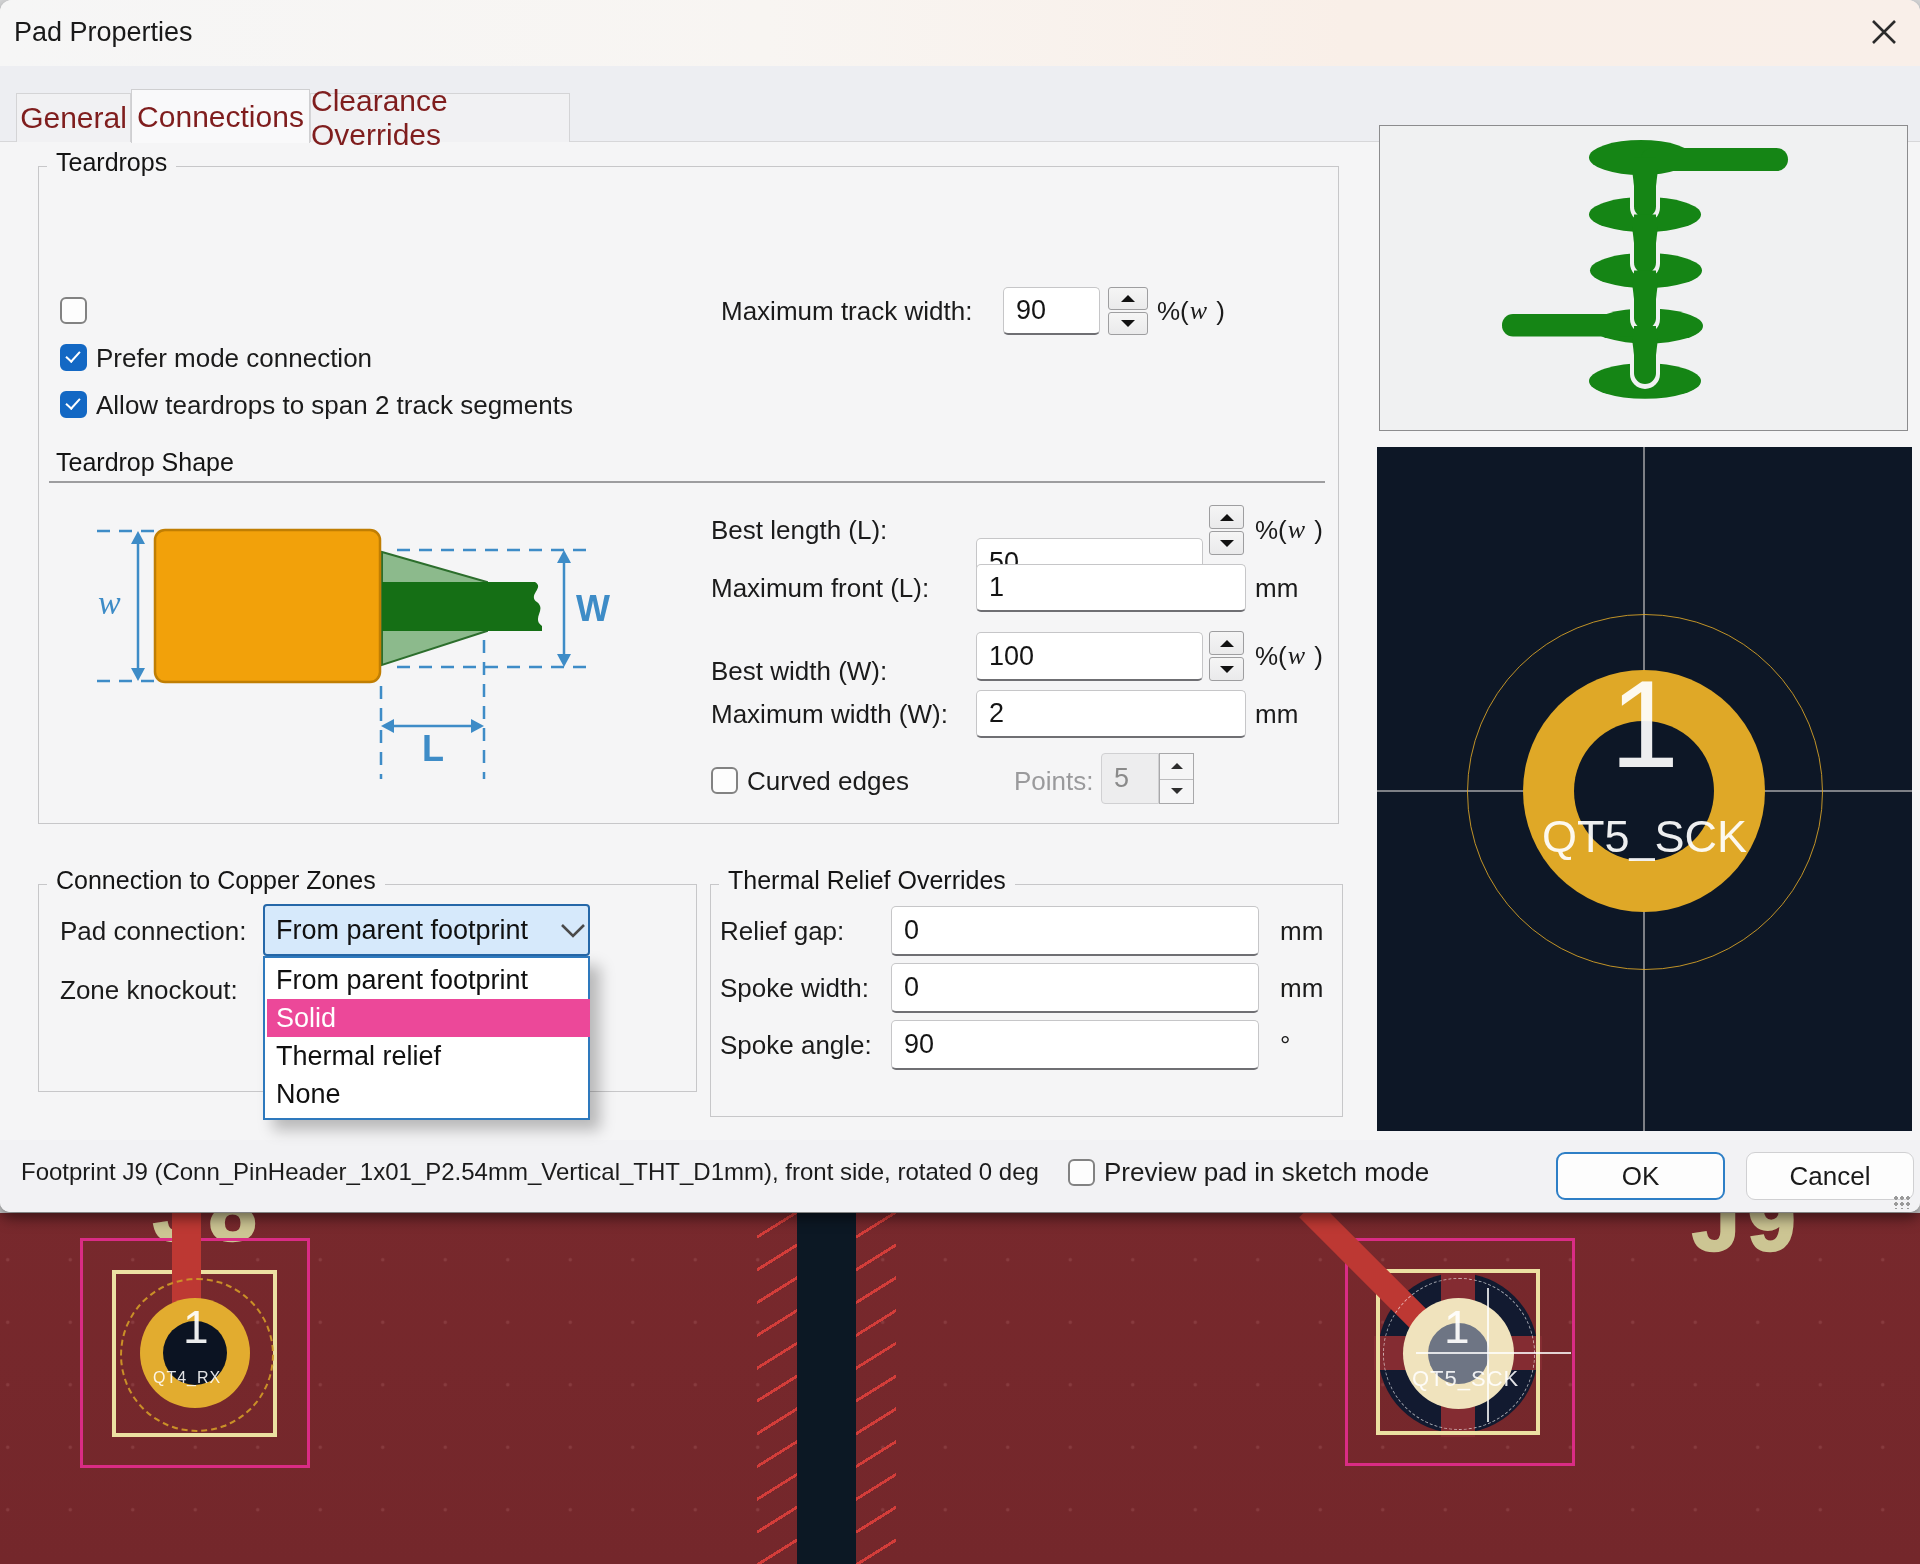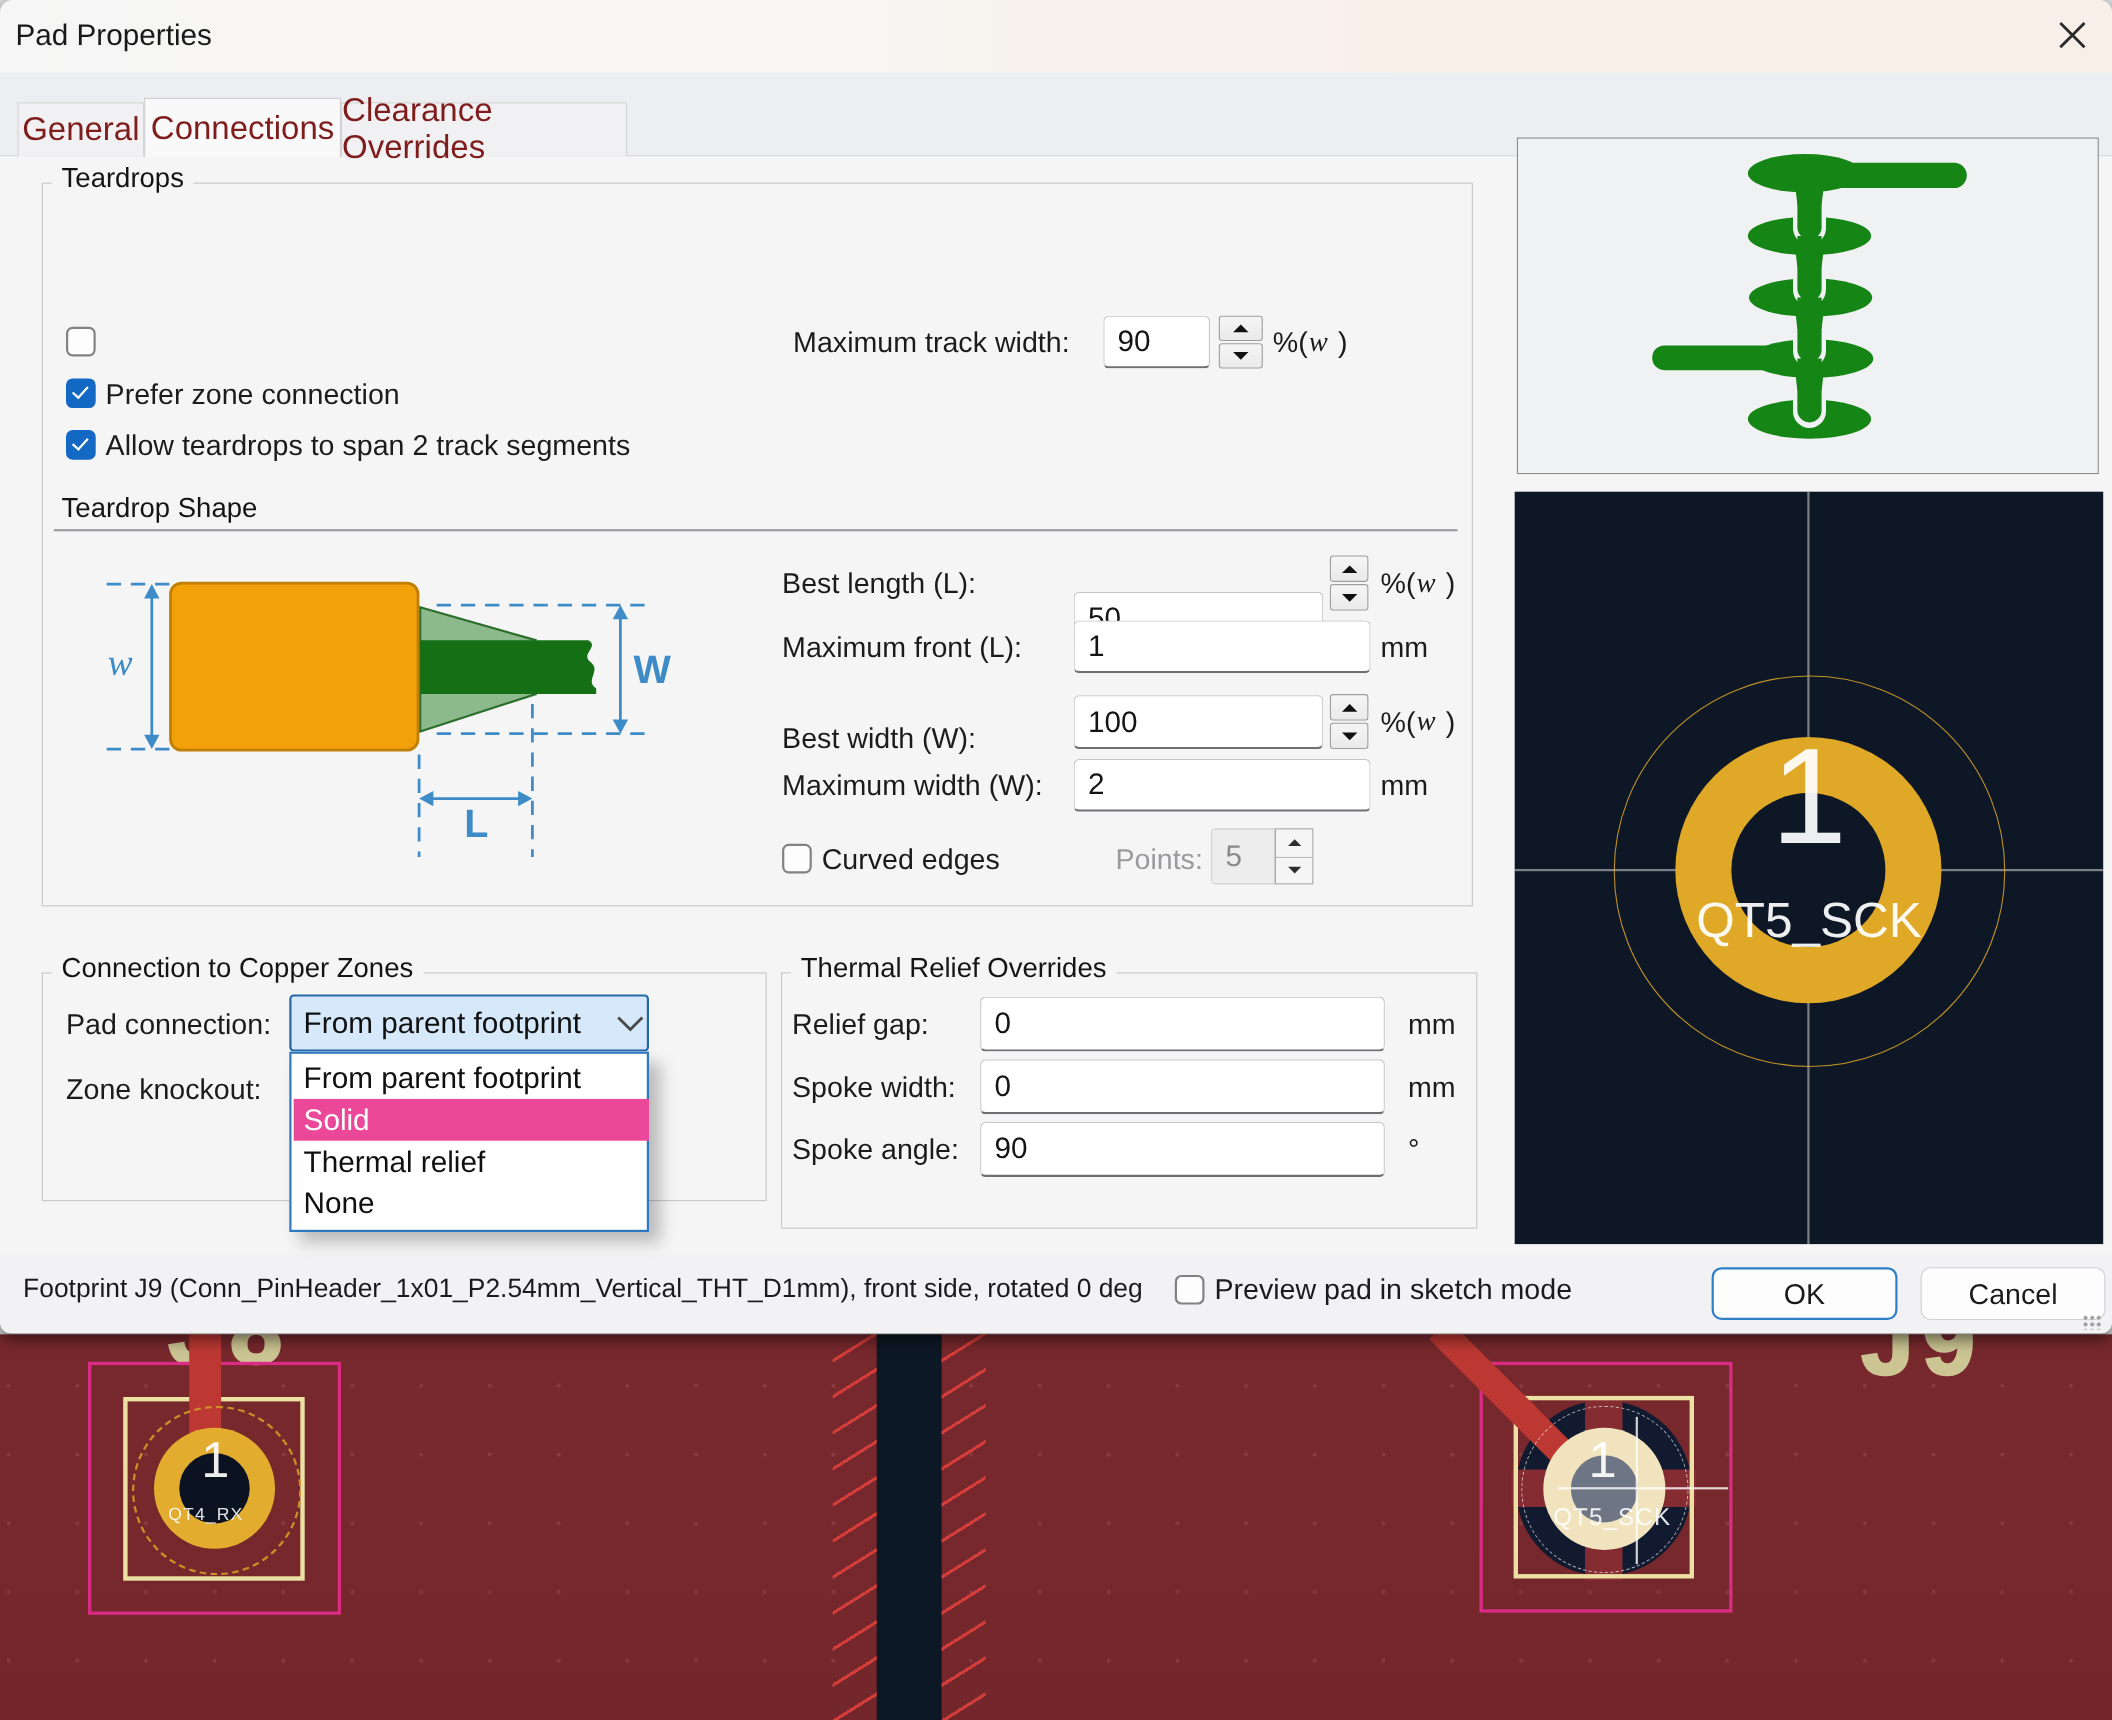--- a/index.html
+++ b/index.html
@@ -148,21 +148,21 @@
   <div id="contentline"></div>
   <div class="tab inactive" style="left:16px;width:113px;">General</div>
   <div class="tab active" style="left:131px;width:177px;">Connections</div>
   <div class="tab inactive" style="left:310px;width:258px;">Clearance Overrides</div>
 
   <div class="grp" style="left:38px;top:166px;width:1299px;height:656px;"></div>
   <div class="grplbl" style="left:47px;top:148px;">Teardrops</div>
 
   <div class="cb" style="left:60px;top:297px;"></div>
   <div class="cb on" style="left:60px;top:344px;"></div>
-  <div class="lbl" style="left:96px;top:343px;height:30px;">Prefer zone connection</div>
+  <div class="lbl" style="left:96px;top:343px;height:30px;">Prefer mode connection</div>
   <div class="cb on" style="left:60px;top:391px;"></div>
   <div class="lbl" style="left:96px;top:390px;height:30px;">Allow teardrops to span 2 track segments</div>
 
   <div class="lbl" style="left:721px;top:296px;height:30px;">Maximum track width:</div>
   <div class="inp" style="left:1003px;top:287px;width:97px;height:48px;">90</div>
   <div class="spin" style="left:1108px;top:287px;width:40px;height:48px;">
     <div class="u">
         <div class="tri-u"></div>
       </div>
       <div class="d">

